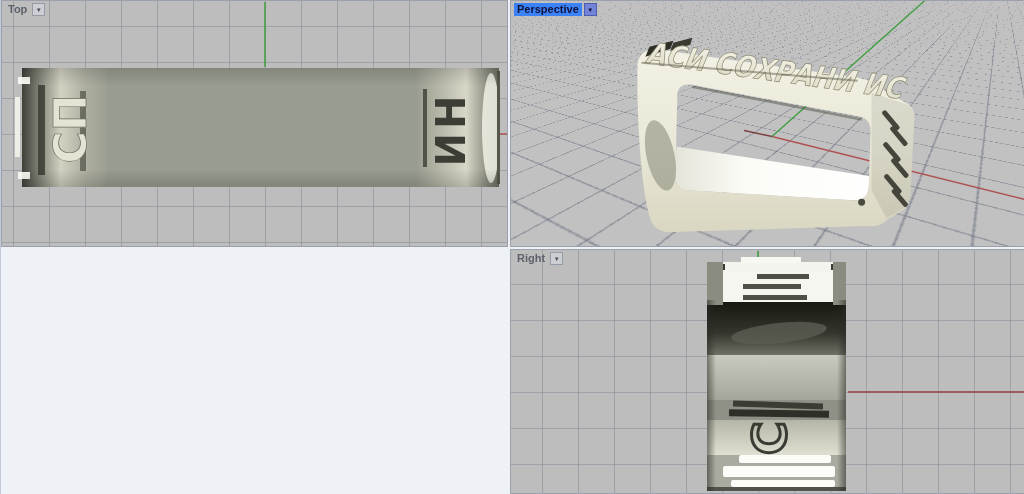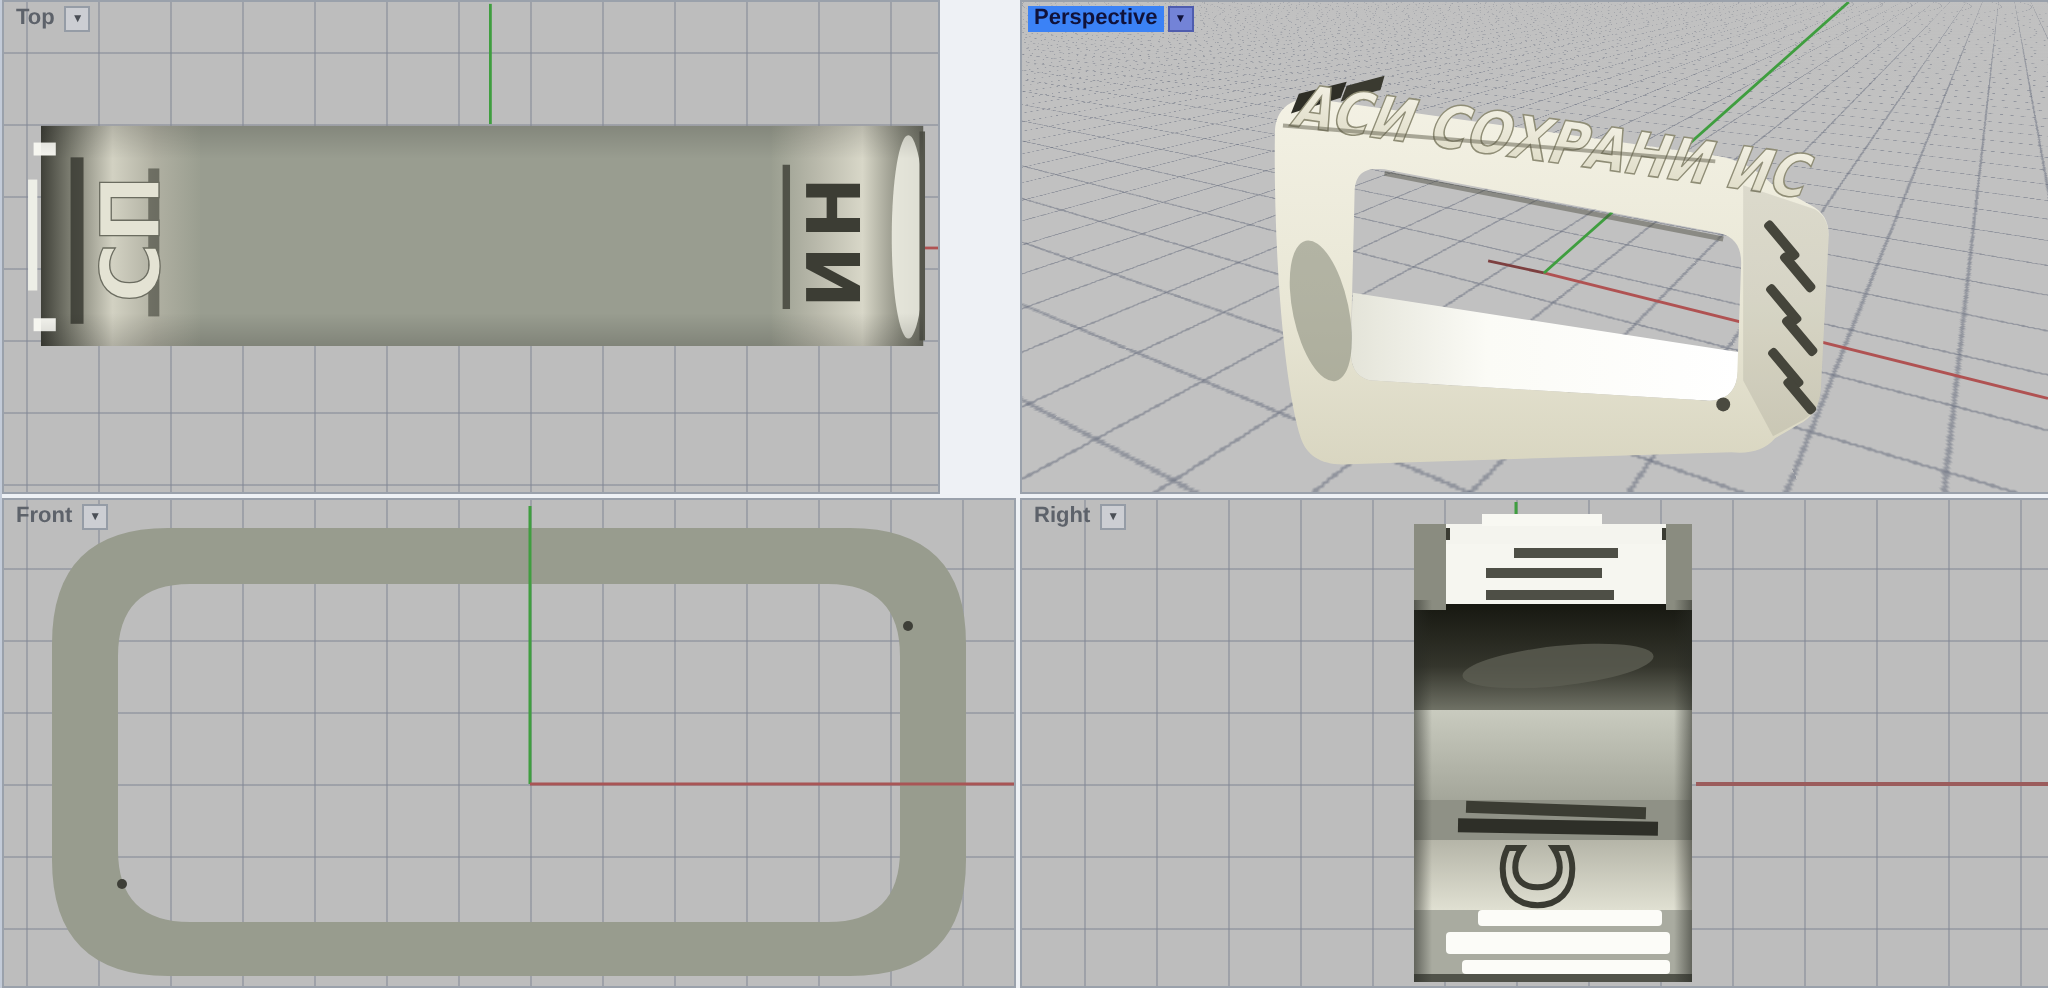--- a/index.html
+++ b/index.html
@@ -1,20 +1,20 @@
 <!DOCTYPE html>
 <html><head>
 <meta charset="utf-8">
 <style>
   html,body{margin:0;padding:0;}
   body{width:1024px;height:494px;overflow:hidden;background:#eef1f5;
        font-family:"Liberation Sans","DejaVu Sans",sans-serif;}
   #stage{position:relative;width:1024px;height:494px;background:#eef1f5;border-left:1px solid #c3cbd8;box-sizing:border-box;}
   .vp{position:absolute;overflow:hidden;background:#bdbdbd;border:1px solid #9aa1ab;box-sizing:border-box;}
-  #vp-top   {left:0;   top:0;   width:469px;height:247px;text-align:right;}
+  #vp-top   {left:0;   top:0;   width:507px;height:247px;text-align:right;}
   #vp-persp {left:509px;top:0;  width:515px;height:247px;background:#c1c1c1;}
   #vp-front {left:0;   top:249px;width:507px;height:245px;}
   #vp-right {left:509px;top:249px;width:515px;height:245px;}
   .ortho-grid{position:absolute;inset:0;
     background-image:
       linear-gradient(to right, rgba(128,134,148,.50) 1px, transparent 1px),
       linear-gradient(to bottom, rgba(128,134,148,.50) 1px, transparent 1px);
     background-size:36px 36px;}
   #vp-top   .ortho-grid{background-position:11px 25px;}
   #vp-front .ortho-grid{background-position:11px 34px;}
@@ -159,40 +159,20 @@
       </svg>
     </div>
     <div class="vp-label-row">
       <span class="vp-label">Perspective</span>
       <span class="vp-arrow">
           <span>▼</span>
         </span>
     </div>
   </div>
 
-  <div class="vp" id="vp-front">
-    <div class="ortho-grid"></div>
-    <svg class="vp-svg" viewBox="0 0 505 243">
-      <g>
-        <path fill-rule="evenodd" fill="#989c8e" d="
-          M82,14 L423,14 Q481,14 481,72 L481,180 Q481,238 423,238 L82,238 Q24,238 24,180 L24,72 Q24,14 82,14 Z
-          M93,42 L412,42 Q448,42 448,78 L448,175 Q448,211 412,211 L93,211 Q57,211 57,175 L57,78 Q57,42 93,42 Z"></path>
-        <circle cx="452" cy="63" r="2.5" fill="#3e3f38"></circle>
-        <circle cx="59" cy="192" r="2.5" fill="#3e3f38"></circle>
-      </g>
-      <line x1="263" y1="3" x2="263" y2="142" stroke="#3f9e3f" stroke-width="1.5"></line>
-      <line x1="263" y1="142" x2="505" y2="142" stroke="#a85555" stroke-width="1.5"></line>
-    </svg>
-    <div class="vp-label-row">
-      <span class="vp-label">Front</span>
-      <span class="vp-arrow">
-          <span>▼</span>
-        </span>
-    </div>
-  </div>
 
   <div class="vp" id="vp-right">
     <div class="ortho-grid"></div>
     <svg class="vp-svg" viewBox="0 0 513 243">
       <defs>
         <linearGradient id="rDark" x1="0" y1="0" x2="0" y2="1">
           <stop offset="0" stop-color="#15160f"></stop>
             <stop offset=".6" stop-color="#34352c"></stop>
           <stop offset="1" stop-color="#6f7165"></stop>
         </linearGradient>

